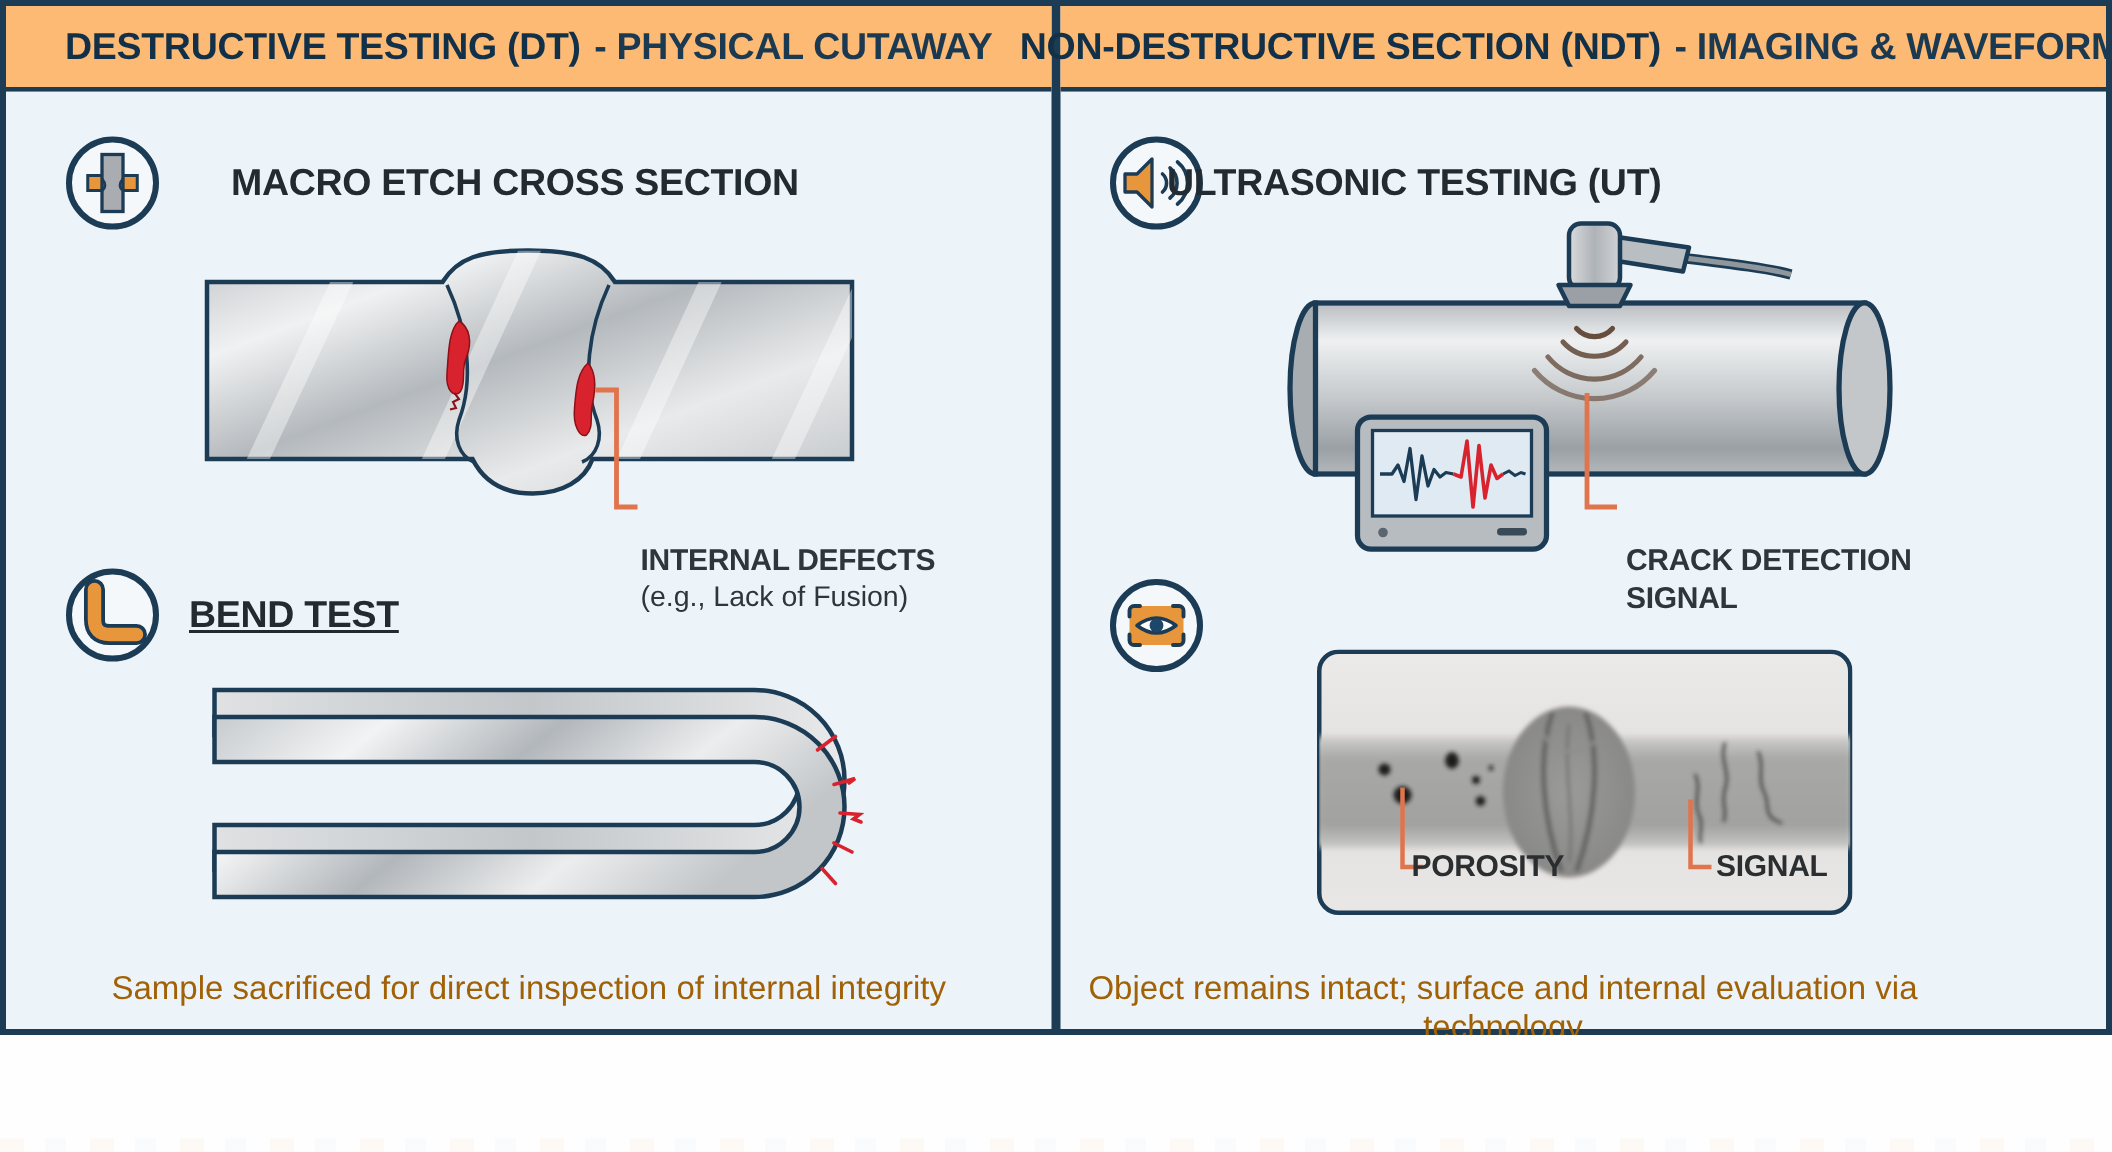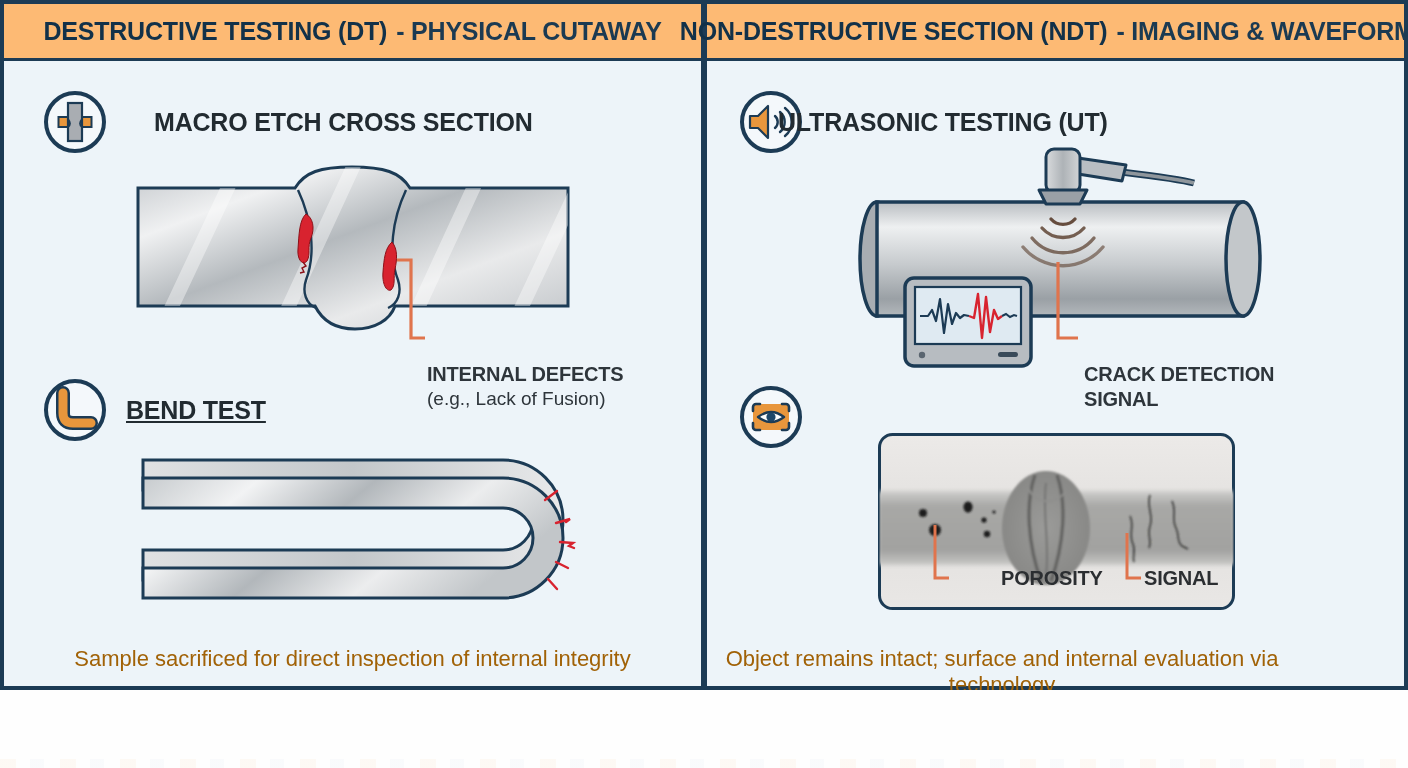--- a/index.html
+++ b/index.html
@@ -247,21 +247,21 @@
       </g>
       <g fill="none" stroke="#3a3a38" stroke-width="1.6" filter="url(#soft1)">
         <path d="M252,83 c5,10 -2,18 3,28 c3,7 -1,12 1,18"></path>
         <path d="M272,62 c-4,12 4,20 0,31 c-3,9 2,15 -1,22"></path>
         <path d="M294,68 c5,10 -1,18 4,27 c4,8 0,13 6,18 l6,3"></path>
       </g>
       <path d="M57,92 V145 H71" fill="none" stroke="#e0744d" stroke-width="3"></path>
       <path d="M249,100 V145 H263" fill="none" stroke="#e0744d" stroke-width="3"></path>
     </g>
   </svg>
-  <div class="xray-label" style="left:1001px; top:567px;">POROSITY</div>
+  <div class="xray-label" style="left:941px; top:567px;">POROSITY</div>
   <div class="xray-label" style="left:1144px; top:567px;">SIGNAL</div>
 
   <div class="caption caption-right">Object remains intact; surface and internal evaluation via technology</div>
 
   <div class="footer">
 
     <div class="bottom-flecks"></div>
   </div>
 
 </div>

